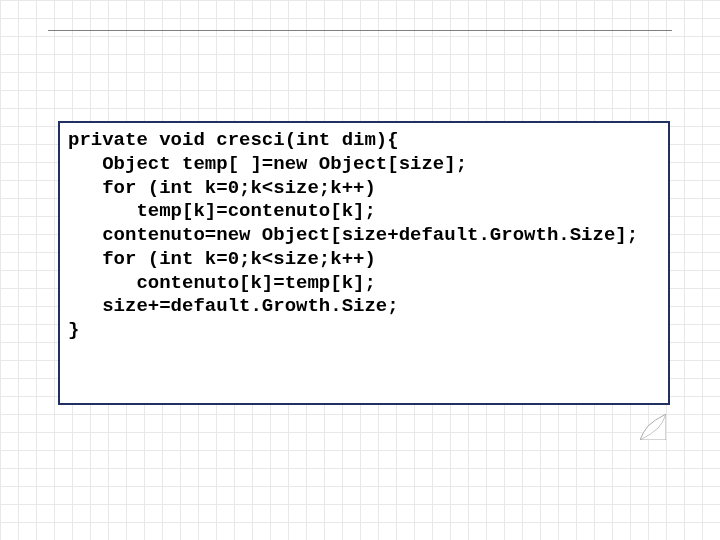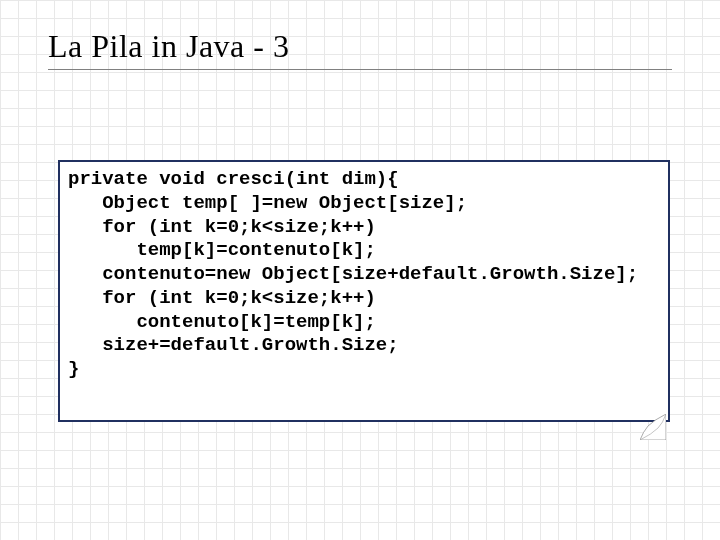--- a/index.html
+++ b/index.html
@@ -32,21 +32,21 @@
     border-top: 1px solid #808080;
     margin: 2px 0 0 0;
     width: 624px;
   }
   .code-box {
     margin-top: 90px;
     margin-left: 10px;
     width: 612px;
     border: 2px solid #203060;
     background: #fff;
-    padding: 6px 8px 38px 8px;
+    padding: 6px 8px 60px 8px;
   }
   .code {
     font-family: 'Courier New', Courier, monospace;
     font-size: 19px;
     line-height: 1.25;
     color: #000;
     white-space: pre;
     font-weight: bold;
   }
   .corner-fold {
@@ -55,21 +55,20 @@
     bottom: 100px;
     width: 26px;
     height: 26px;
   }
   .corner-fold svg { display: block; }
 </style>
 </head>
 <body>
 
 <div class="slide">
-  <h1 class="title">La Pila in Java - 3</h1>
   <hr class="title-underline">
 
   <div class="code-box">
     <div class="code"><span>private void cresci(int dim){</span>
 <span>   Object temp[ ]=new Object[size];</span>
 <span>   for (int k=0;k&lt;size;k++)</span>
 <span>      temp[k]=contenuto[k];</span>
 <span>   contenuto=new Object[size+default.Growth.Size];</span>
 <span>   for (int k=0;k&lt;size;k++)</span>
 <span>      contenuto[k]=temp[k];</span>

